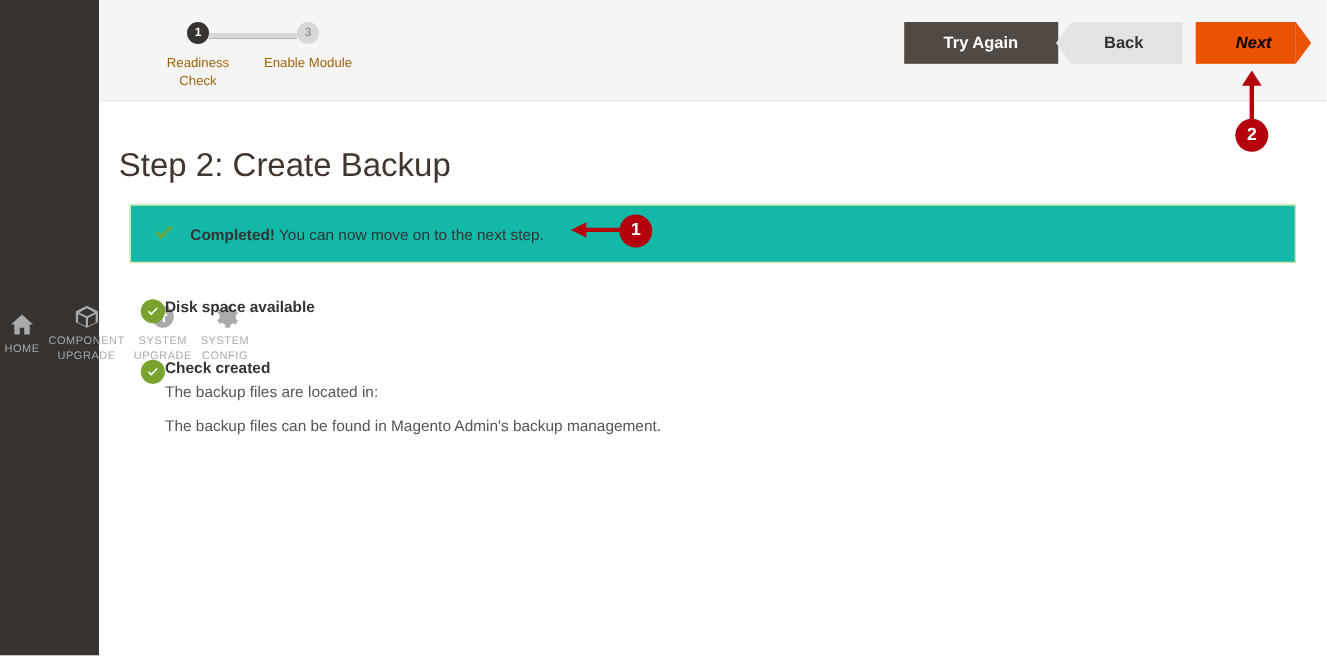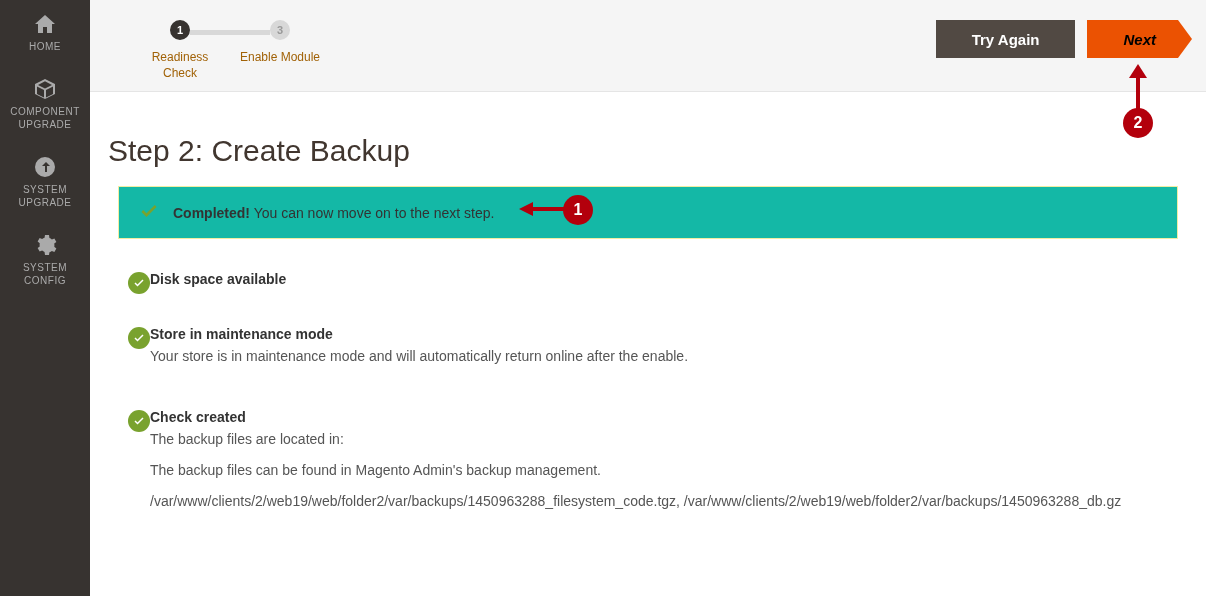--- a/index.html
+++ b/index.html
@@ -1,20 +1,20 @@
 <!DOCTYPE html>
 <html><head>
 <meta charset="utf-8">
 <style>
   * { box-sizing: border-box; margin: 0; padding: 0; }
   body { font-family: Arial, Helvetica, sans-serif; font-size: 14px; color: #333; background: #fff; width: 1206px; height: 596px; overflow: hidden; }
   .app { display: flex; width: 100%; height: 100%; }
 
   
-  .sidebar { width: 90px; background: #373330; display: flex; flex-direction: column; align-items: center; }
+  .sidebar { width: 90px; background: #373330; display: flex; flex-direction: row; align-items: center; padding-top: 10px; }
   .side-item { display: flex; flex-direction: column; align-items: center; color: #aaa; font-size: 10px; letter-spacing: 0.5px; text-align: center; padding: 12px 4px; cursor: pointer; line-height: 1.3; }
   .side-item svg { width: 24px; height: 24px; fill: #aaa; margin-bottom: 4px; }
   .side-item span { white-space: pre-line; }
 
   
   .main { flex: 1; display: flex; flex-direction: column; }
   .topbar { background: #f5f5f5; border-bottom: 1px solid #e5e5e5; display: flex; align-items: flex-start; padding: 20px 28px 10px 40px; position: relative; }
   .stepper { display: flex; align-items: flex-start; gap: 0; }
   .step { display: flex; flex-direction: column; align-items: center; width: 100px; position: relative; }
   .step .circle { width: 20px; height: 20px; border-radius: 50%; display: flex; align-items: center; justify-content: center; font-size: 11px; font-weight: bold; z-index: 2; }
@@ -96,20 +96,21 @@
         <div class="connector filled"></div>
         <div class="connector"></div>
         <div class="step">
           <div class="circle pending">3</div>
           <div class="label">Enable Module</div>
         </div>
       </div>
 
       <div class="actions">
         <button class="btn btn-try">Try Again</button>
+        <button class="btn btn-back">Back</button>
         <button class="btn btn-next">Next</button>
       </div>
 
       <div class="anno" style="left: 1033px; top: 64px;">
         <svg width="30" height="50" viewBox="0 0 30 50">
           <line x1="15" y1="50" x2="15" y2="8" stroke="#b3000c" stroke-width="4"></line>
           <polygon points="15,0 6,14 24,14" fill="#b3000c"></polygon>
         </svg>
       </div>
       <div class="anno anno-circle" style="left: 1033px; top: 108px;">2</div>
@@ -141,40 +142,28 @@
         <div class="badge">
             <svg viewBox="0 0 24 24">
               <path d="M4 12l5 5L20 6"></path>
             </svg>
           </div>
         <div class="body">
           <strong>Disk space available</strong>
         </div>
       </div>
 
-      <div class="section">
-        <div class="badge">
-            <svg viewBox="0 0 24 24">
-              <path d="M4 12l5 5L20 6"></path>
-            </svg>
-          </div>
-        <div class="body">
-          <strong>Store in maintenance mode</strong>
-          <p>Your store is in maintenance mode and will automatically return online after the enable.</p>
-        </div>
-      </div>
 
       <div class="section">
         <div class="badge">
             <svg viewBox="0 0 24 24">
               <path d="M4 12l5 5L20 6"></path>
             </svg>
           </div>
         <div class="body">
           <strong>Check created</strong>
           <p>The backup files are located in:</p>
           <p>The backup files can be found in Magento Admin's backup management.</p>
-          <p>/var/www/clients/2/web19/web/folder2/var/backups/1450963288_filesystem_code.tgz, /var/www/clients/2/web19/web/folder2/var/backups/1450963288_db.gz</p>
         </div>
       </div>
     </div>
   </div>
 </div>
 
 </body></html>

